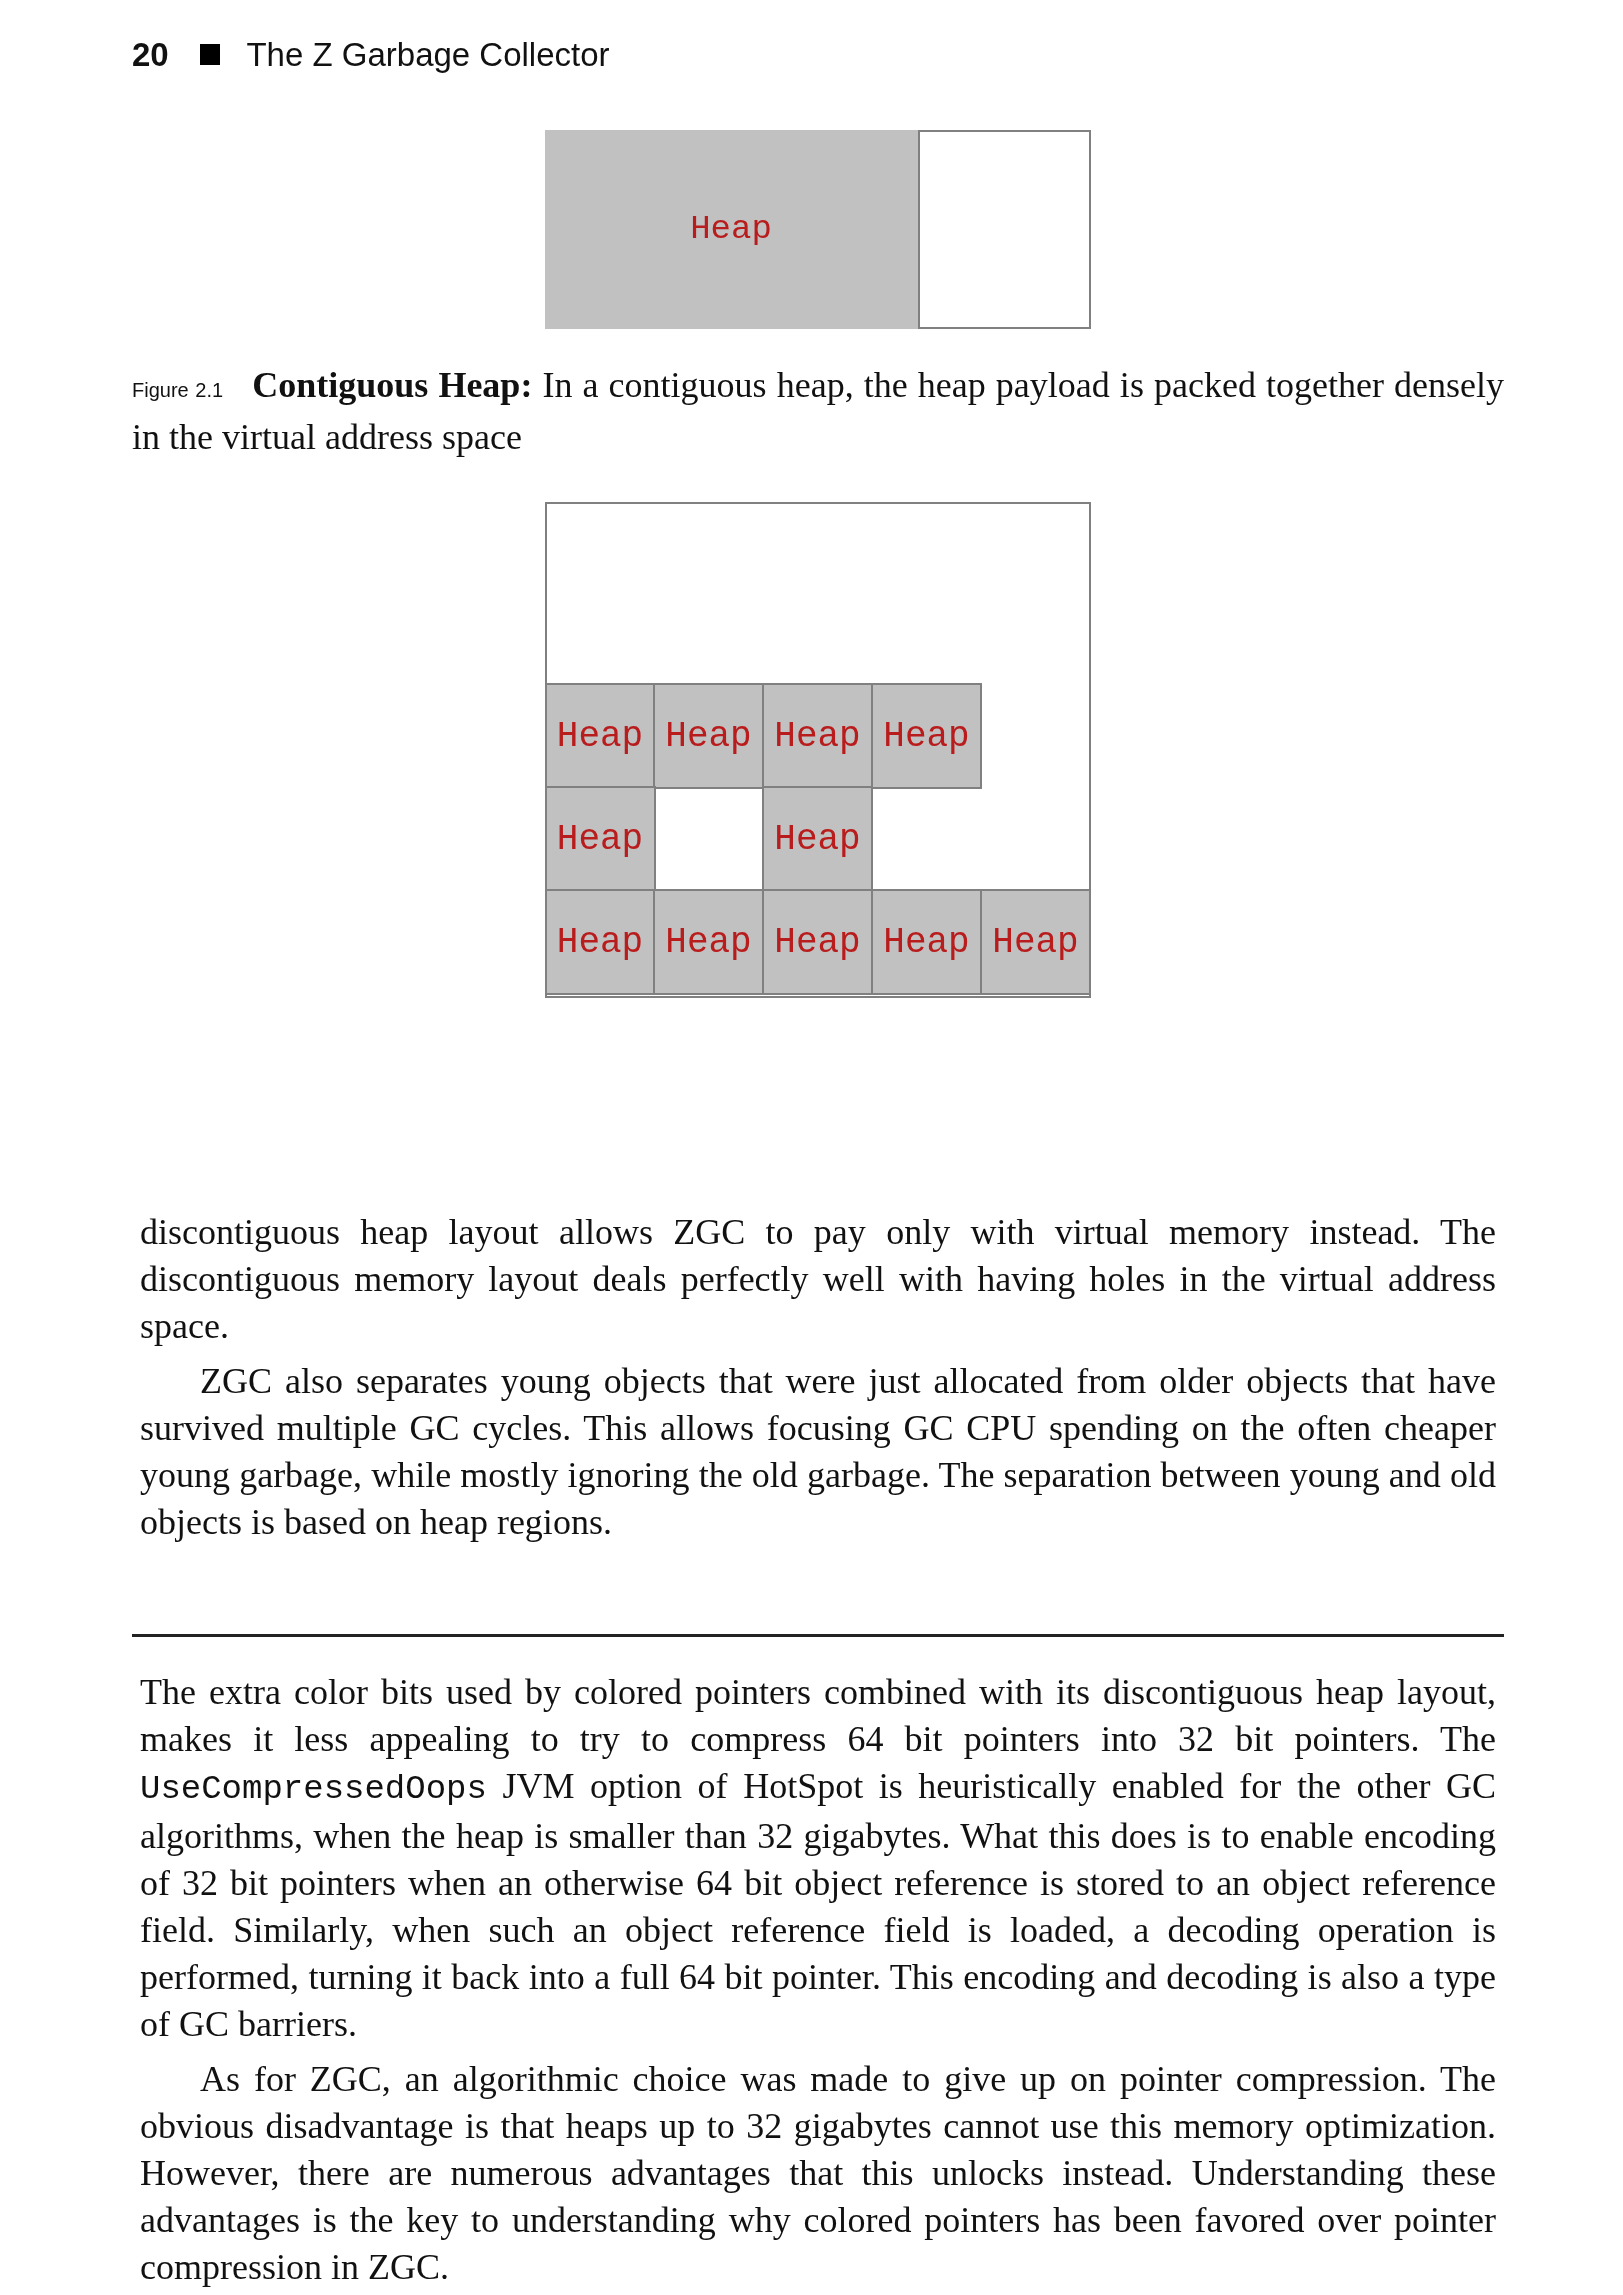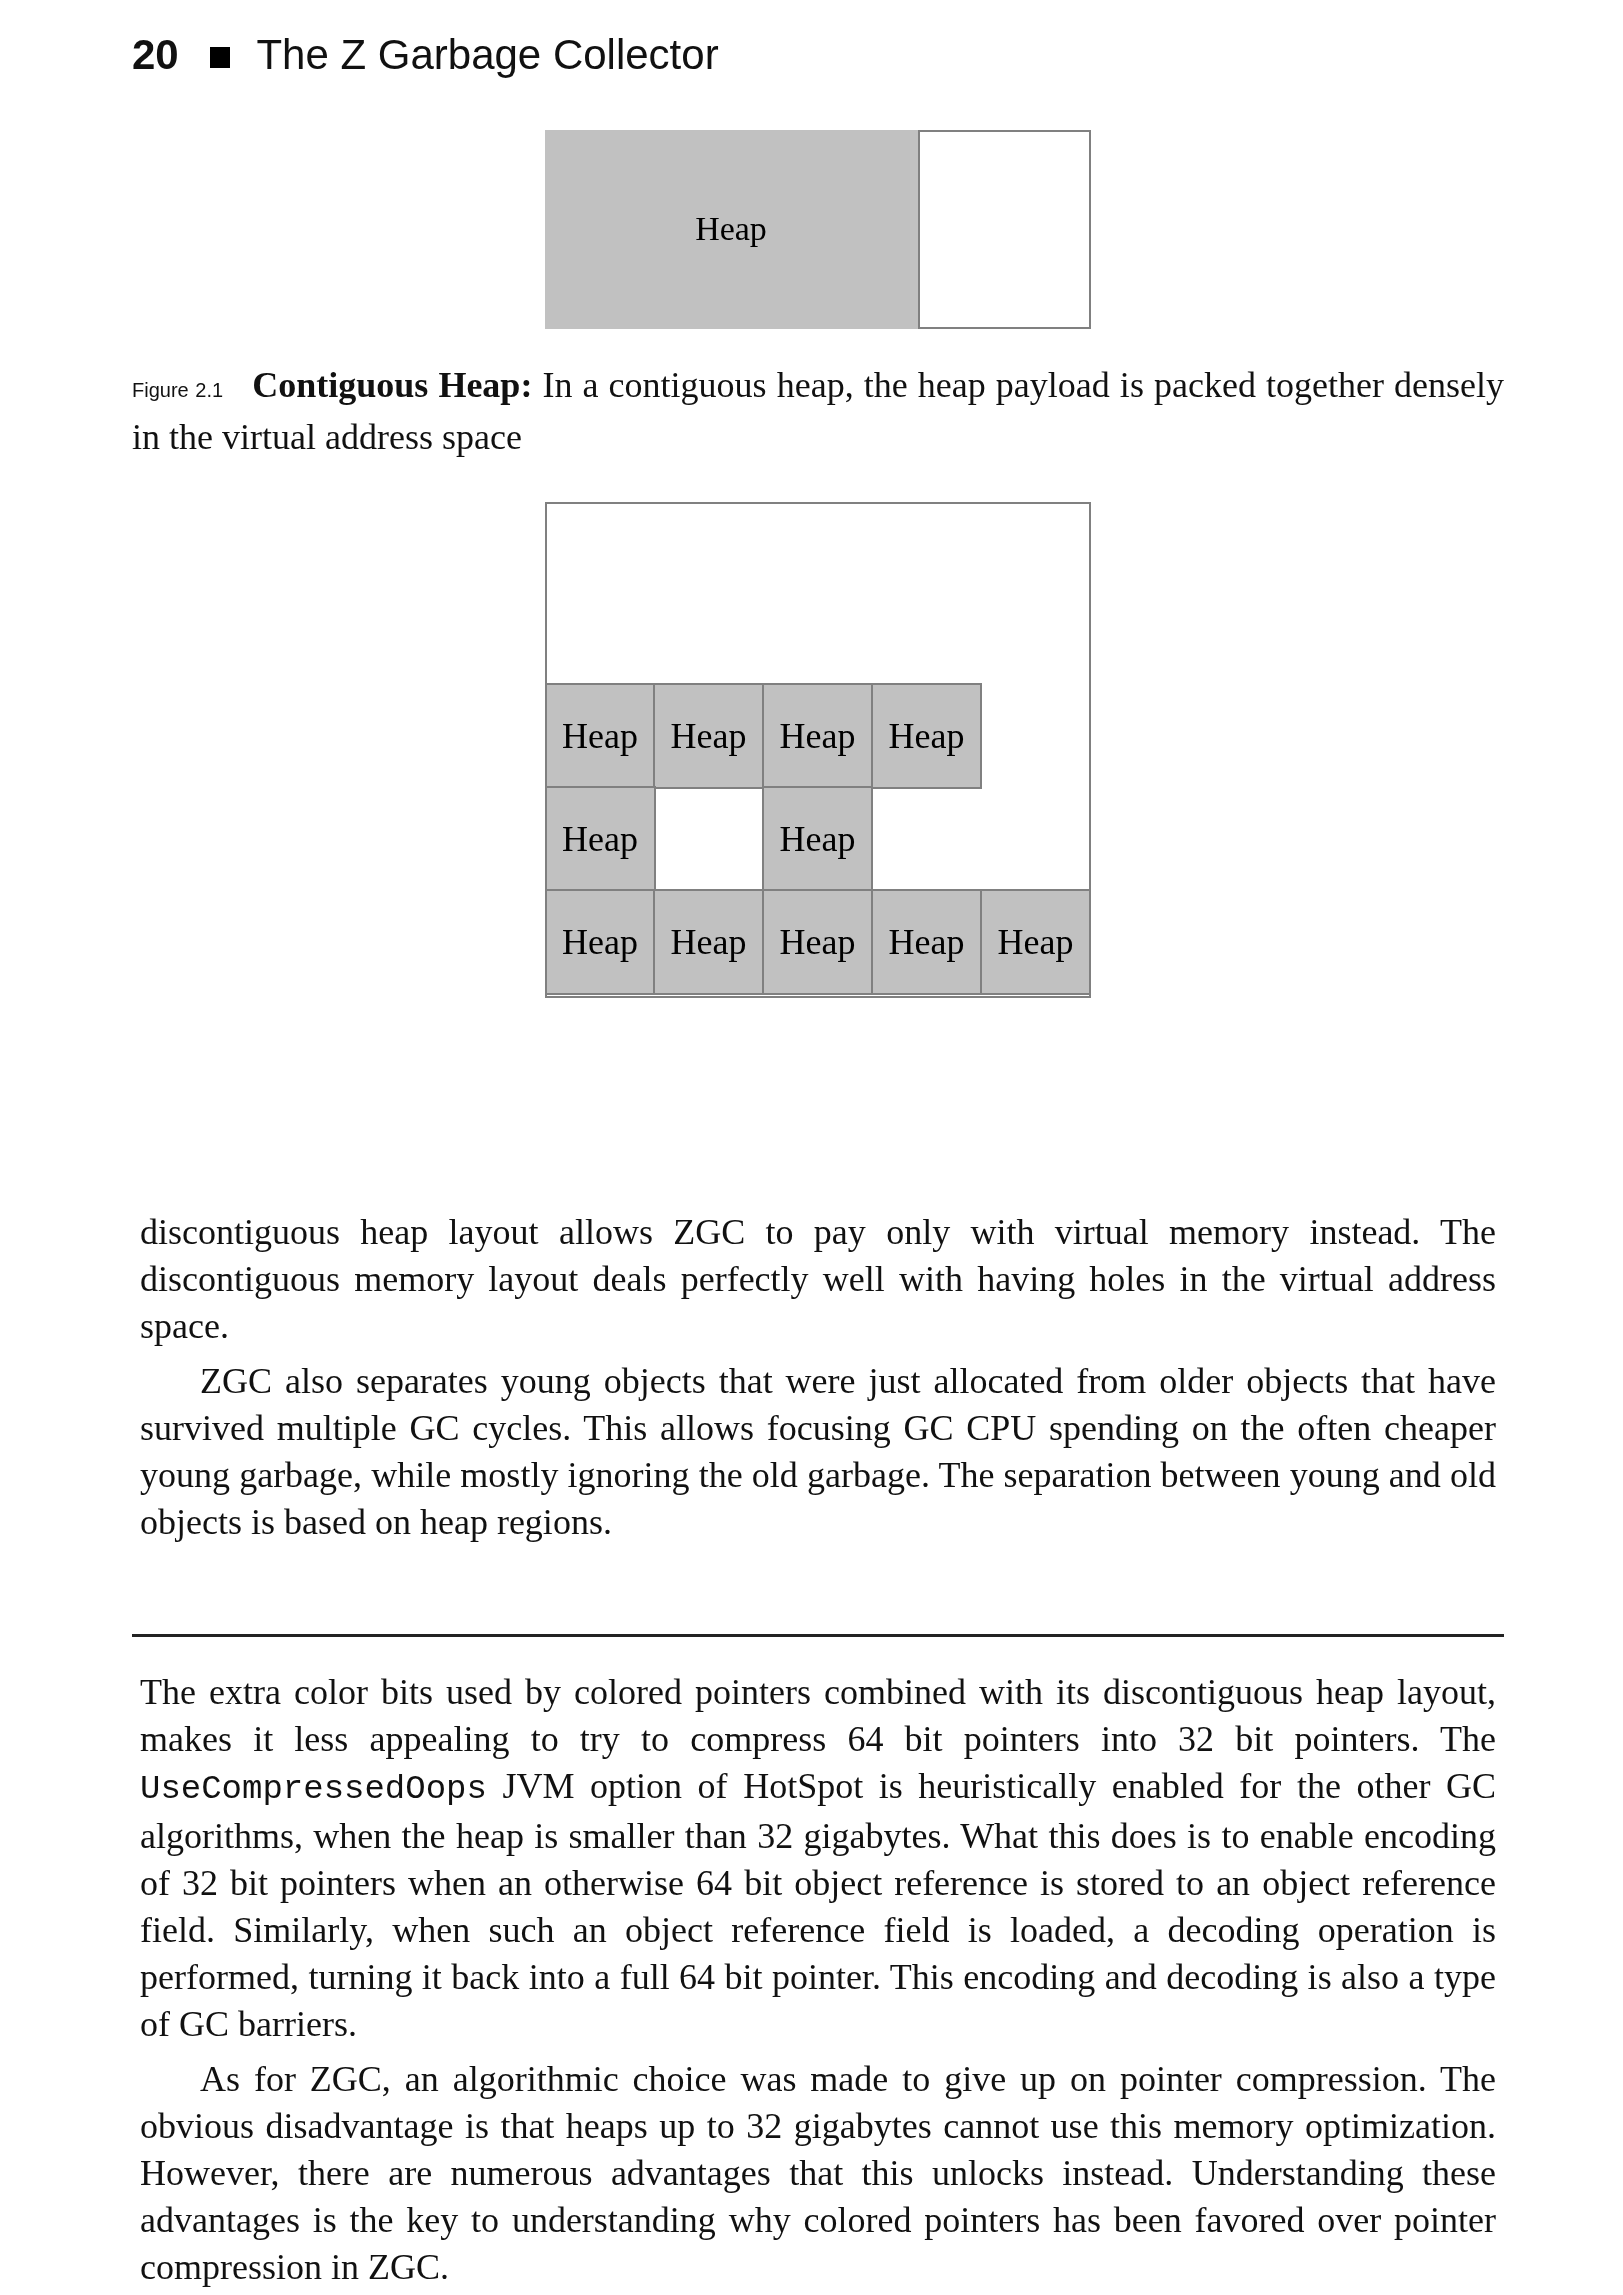--- a/index.html
+++ b/index.html
@@ -1,25 +1,25 @@
 <!DOCTYPE html>
 <html style="font-size:10px"><head>
 <meta charset="utf-8">
 <style>
   html, body { margin: 0; padding: 0; background: #ffffff; }
   body { width: 1623px; height: 2295px; position: relative; overflow: hidden; color: #111; }
   .page { position: absolute; left: 0; top: 0; width: 1623px; height: 2295px; }
 
-  .running-head { position: absolute; left: 132px; top: 33px; font-family: "Liberation Sans", sans-serif; font-size: 42px; line-height: 44px; white-space: nowrap; }
+  .running-head { position: absolute; left: 132px; top: 33px; font-family: "Liberation Sans", sans-serif; font-size: 33px; line-height: 44px; white-space: nowrap; }
   .running-head .num { font-weight: bold; }
   .running-head .sq { display: inline-block; width: 20.7px; height: 20.7px; background: #000; margin: 0 26px 0 31px; vertical-align: 1.3px; }
 
   .fig { position: absolute; box-sizing: border-box; border: 2.5px solid #808080; background: #fff; }
   .cell { position: absolute; box-sizing: border-box; background: #c1c1c1; border: 2.5px solid #808080;
-          font-family: Liberation Serif, serif; color: #000000; display: flex; align-items: center; justify-content: center; text-align: center; }
+          font-family: Liberation Mono, monospace; color: #b91c1c; display: flex; align-items: center; justify-content: center; text-align: center; }
   #fig1 { left: 545px; top: 130px; width: 546px; height: 199px; }
   #fig1 .cell { left: -2.5px; top: -2.5px; width: 375px; height: 199px; font-size: 34px; border-width: 0 2.5px 0 0; }
 
   #fig2 { left: 545px; top: 502px; width: 546px; height: 496px; }
   #fig2 .cell { width: 111px; height: 106px; font-size: 36px; }
 
   .caption { position: absolute; left: 132px; width: 1372px; font-family: "Liberation Serif", serif; font-size: 36px; line-height: 47px; text-align: justify; text-align-last: left; }
   .caption .fig-label { font-family: "Liberation Sans", sans-serif; font-size: 20px; margin-right: 19px; }
   .caption .fig-title { font-weight: bold; }
 

